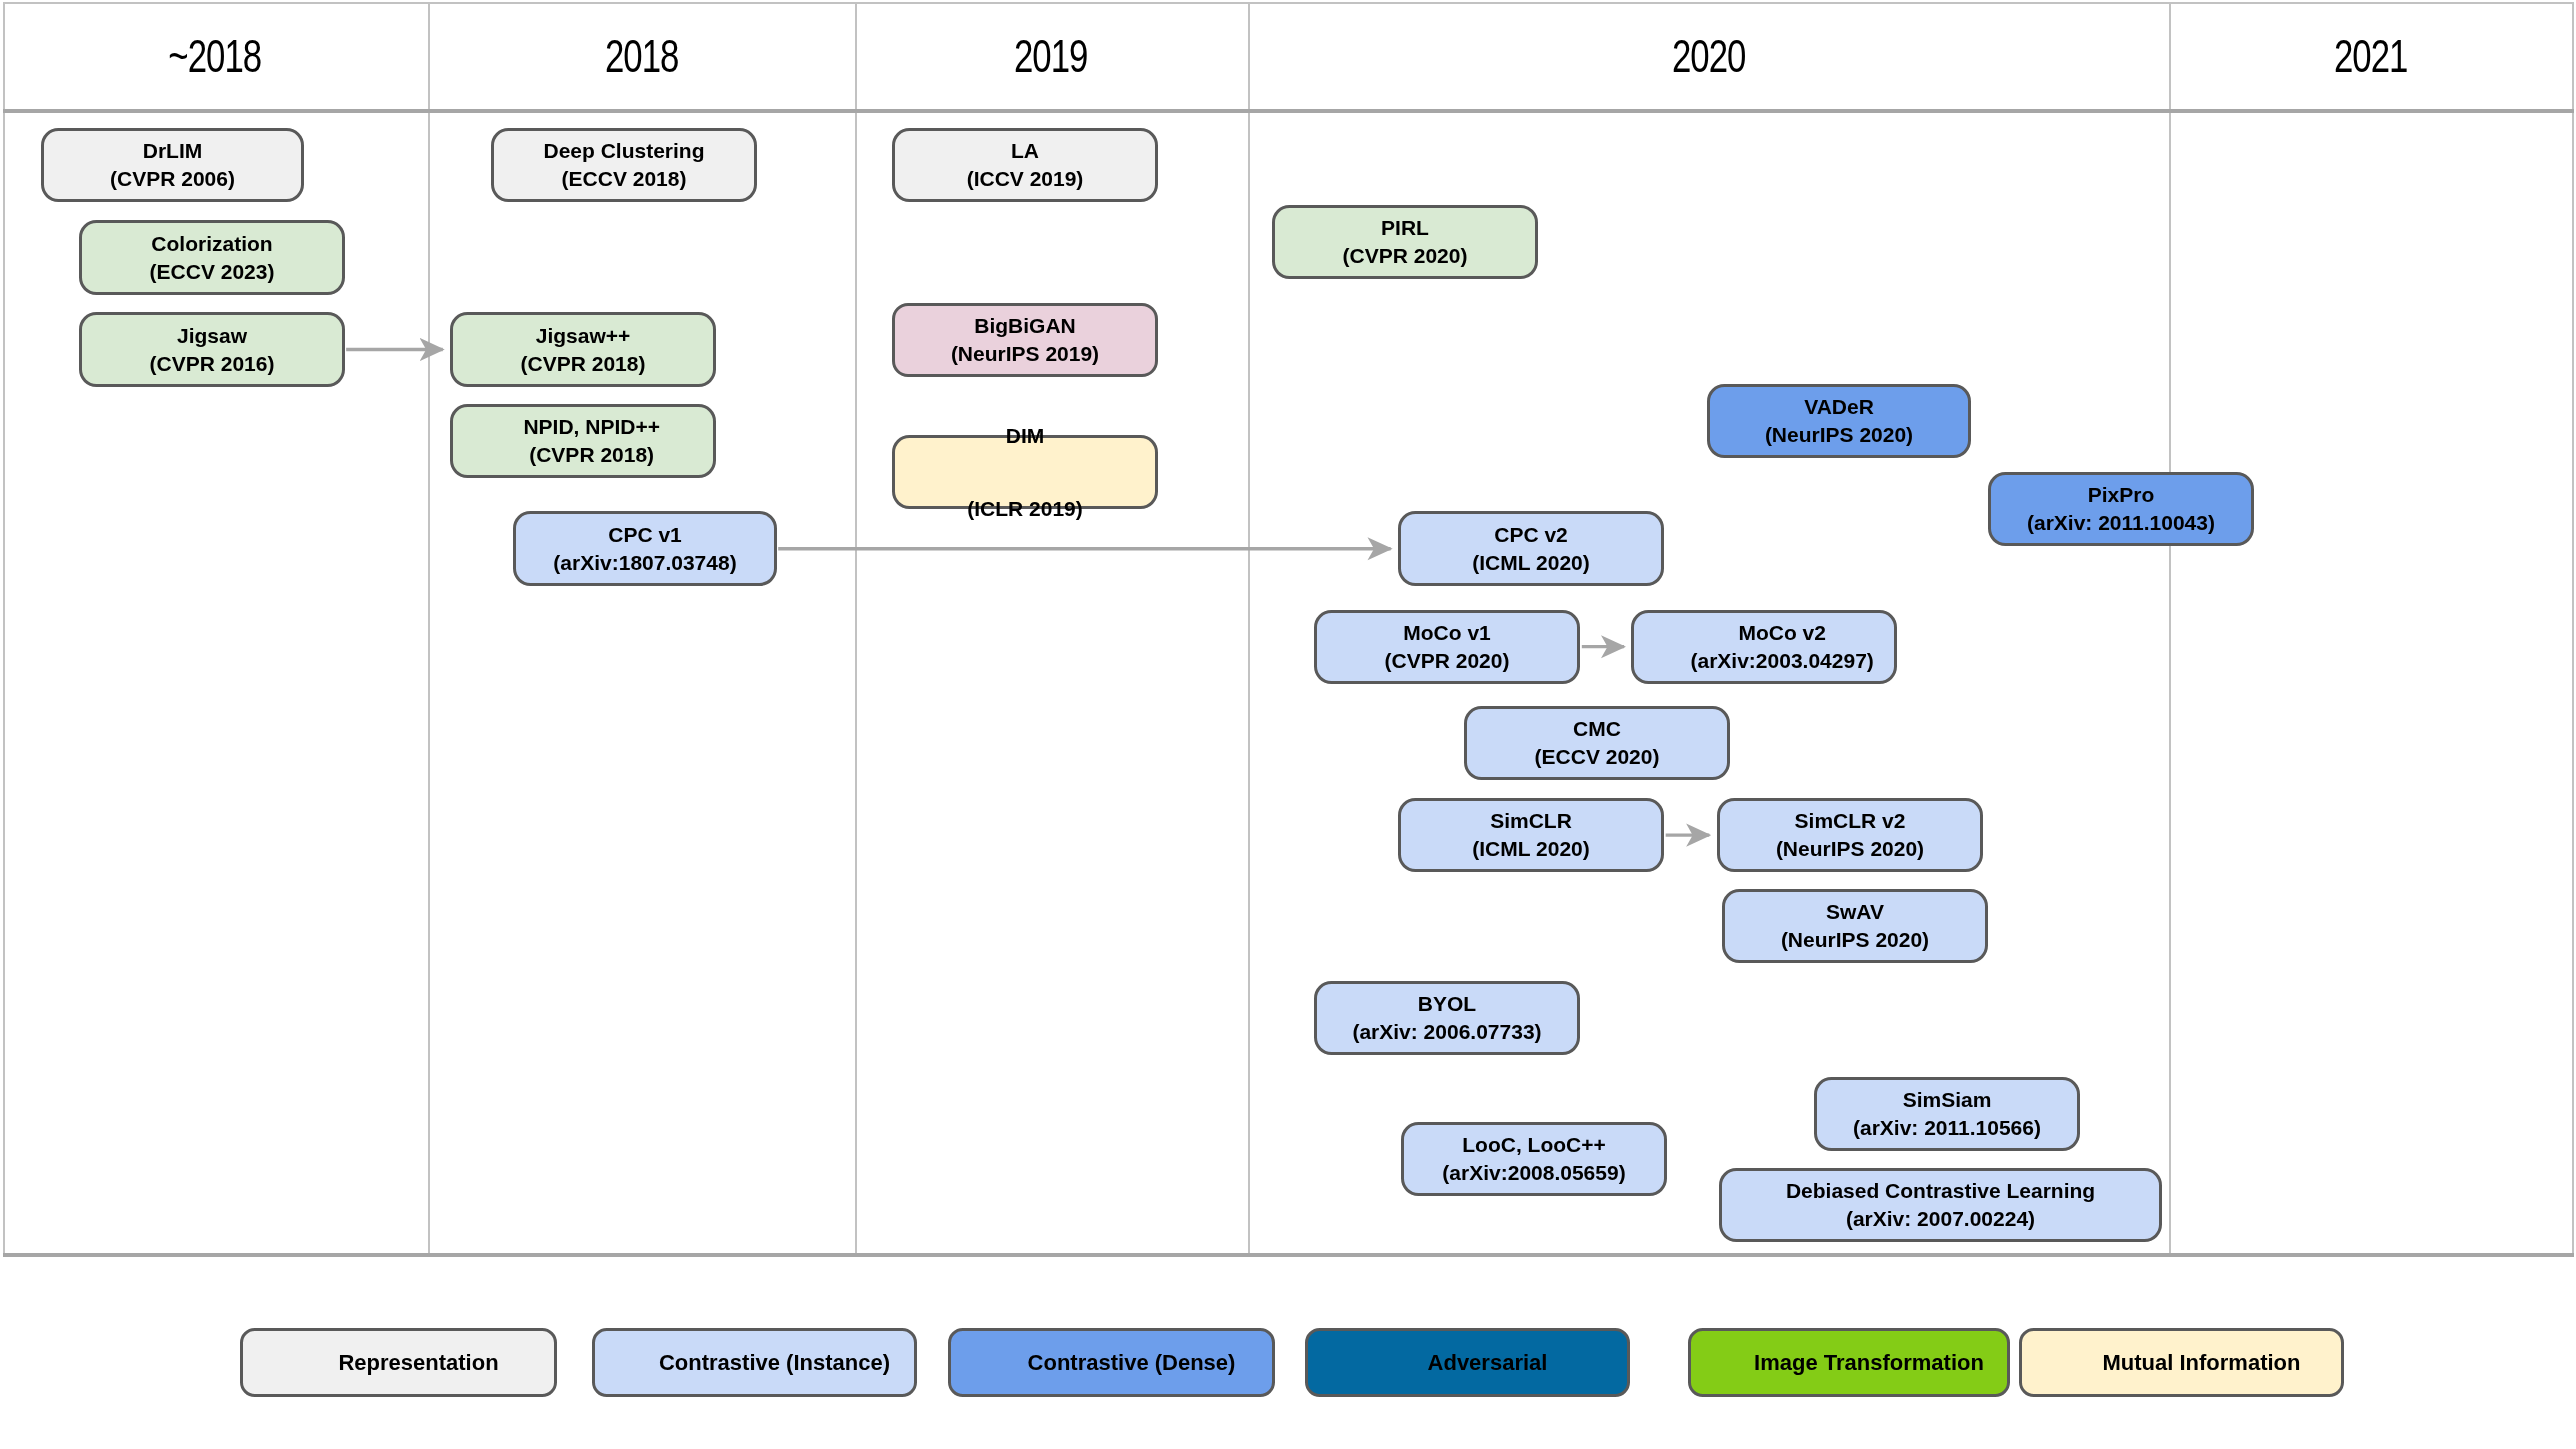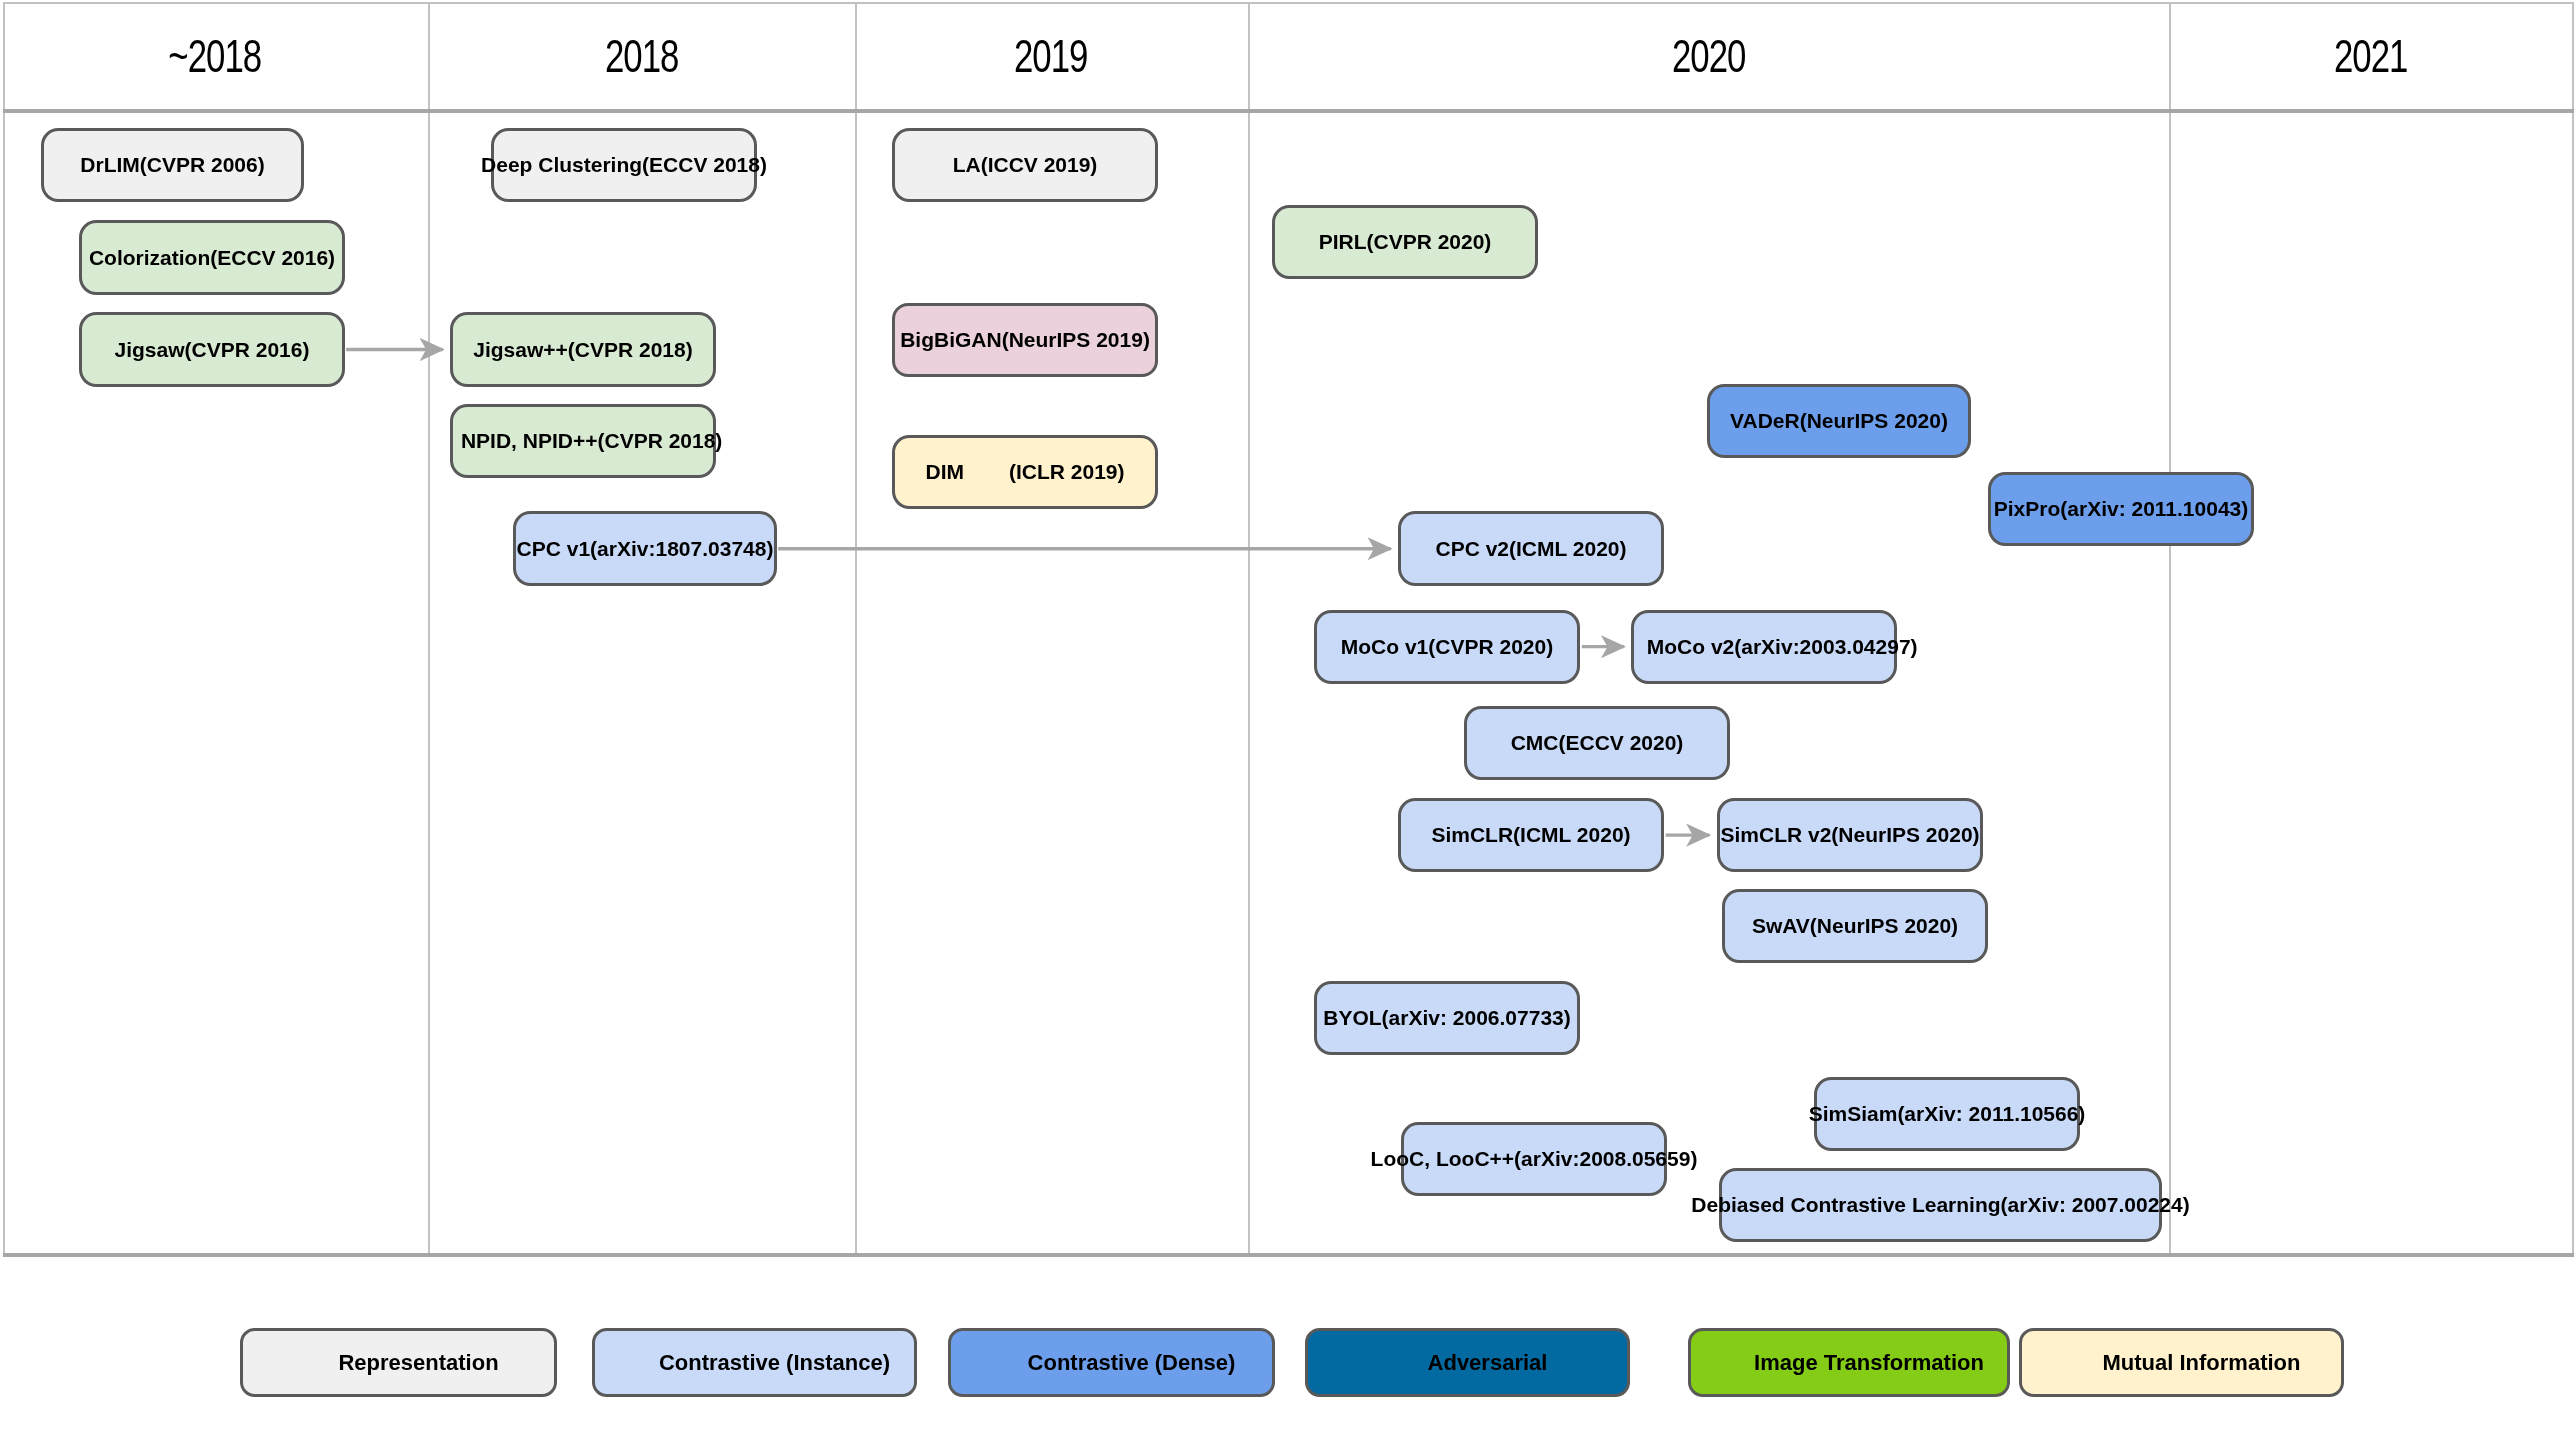--- a/index.html
+++ b/index.html
@@ -21,21 +21,21 @@
   }
   .col-header .yr{
     font-size:47px;font-weight:400;letter-spacing:-1.3px;
     transform:scaleX(0.74);transform-origin:center;white-space:nowrap;
   }
 
   
   .node{
     position:absolute;box-sizing:border-box;
     border:3.4px solid #595959;border-radius:17.4px;
-    display:flex;flex-direction:row;justify-content:center;align-items:center;
+    display:flex;flex-direction:column;justify-content:center;align-items:center;
     text-align:center;font-weight:bold;font-size:21px;line-height:28px;
     padding:2.7px 6.7px;white-space:nowrap;
   }
 
   
   #arrows{position:absolute;left:0;top:0;width:2576px;height:1449px;pointer-events:none;}
 
   
   .legend-item{
     position:absolute;box-sizing:border-box;height:69px;
@@ -87,21 +87,21 @@
       <line x1="2358" y1="964" x2="2421" y2="964" stroke="#a6a6a6" stroke-width="5" marker-end="url(#ah)"></line>
       <line x1="2483" y1="1245" x2="2548" y2="1245" stroke="#a6a6a6" stroke-width="5" marker-end="url(#ah)"></line>
     </svg>
   <div id="nodes">
       <div class="node" style="left: 41px; top: 128px; width: 263px; height: 74px; background: rgb(240, 240, 240);">
         <div>DrLIM</div>
         <div>(CVPR 2006)</div>
       </div>
       <div class="node" style="left: 79px; top: 220px; width: 266px; height: 75px; background: rgb(217, 234, 211);">
         <div>Colorization</div>
-        <div>(ECCV 2016)</div>
+        <div>(ECCV 2023)</div>
       </div>
       <div class="node" style="left: 79px; top: 312px; width: 266px; height: 75px; background: rgb(217, 234, 211);">
         <div>Jigsaw</div>
         <div>(CVPR 2016)</div>
       </div>
       <div class="node" style="left: 491px; top: 128px; width: 266px; height: 74px; background: rgb(240, 240, 240);">
         <div>Deep Clustering</div>
         <div>(ECCV 2018)</div>
       </div>
       <div class="node" style="left: 450px; top: 312px; width: 266px; height: 75px; background: rgb(217, 234, 211);">

